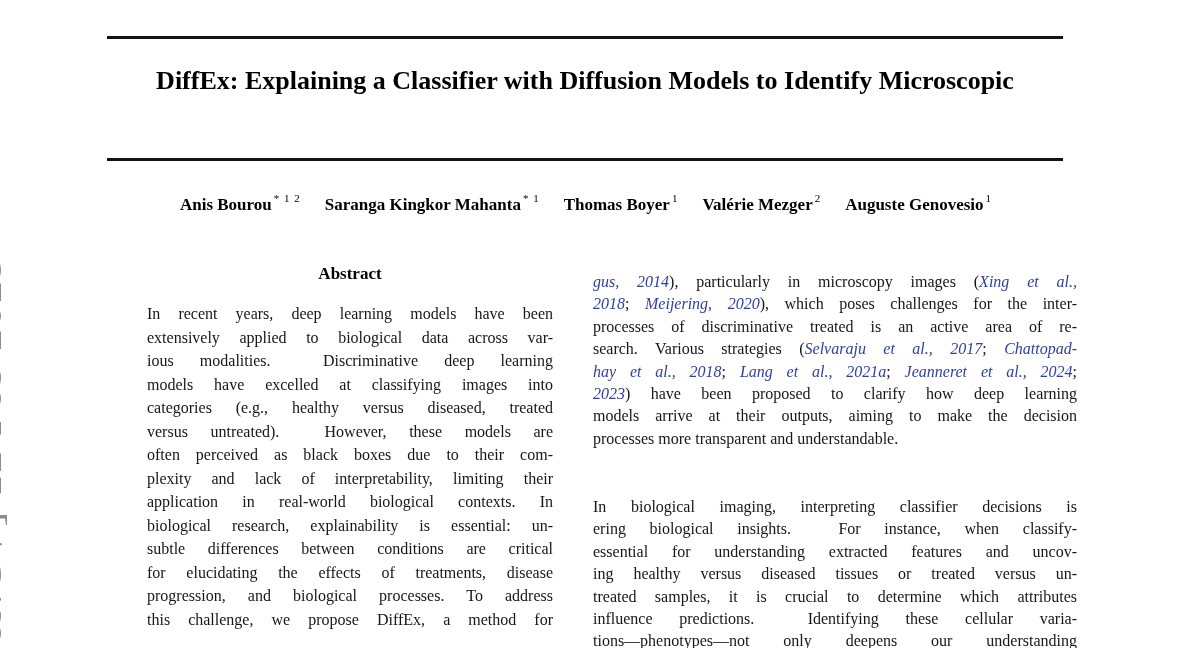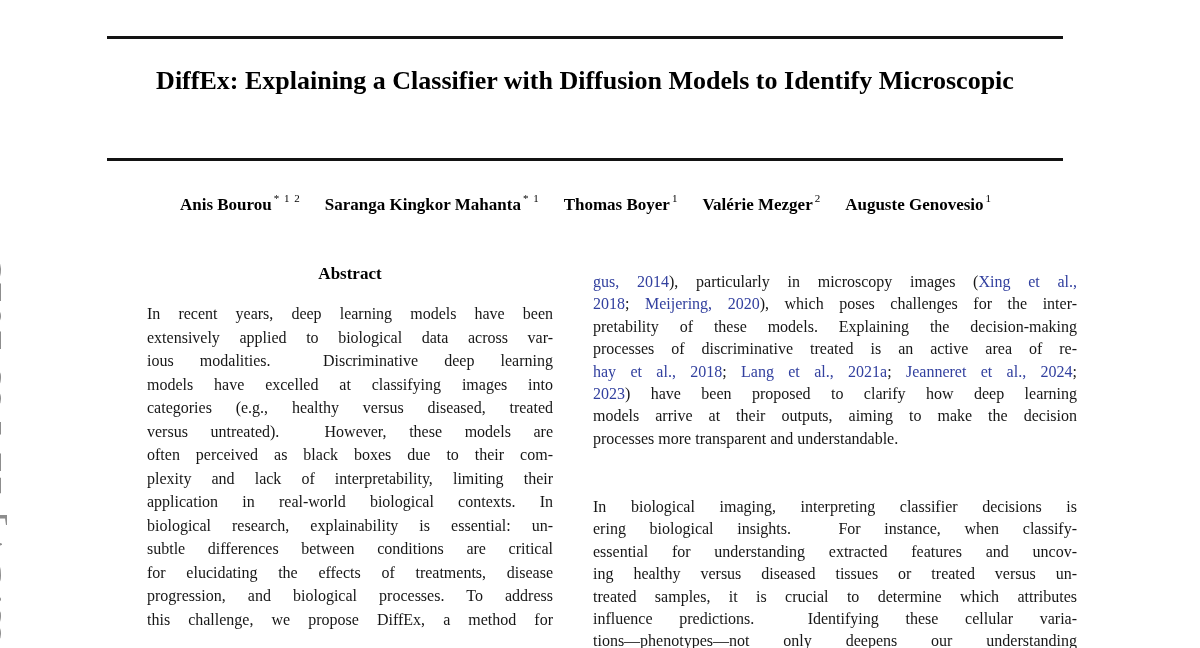--- a/index.html
+++ b/index.html
@@ -44,21 +44,21 @@
     font-size:16px;line-height:22.4px;
   }
   #rcol-p1{top:271px;}
   #rcol-p2{top:496px;}
   .jline{
     text-align:justify;
     text-align-last:justify;
     white-space:pre-wrap;
   }
   .jline.end{text-align-last:left;}
-  .cite{cursor:pointer;}
+  .cite{cursor:pointer;font-style:italic;}
   #watermark{
     left:12px;bottom:-14px;
     transform-origin:0 100%;
     transform:rotate(-90deg);
     font-size:44px;
     letter-spacing:2px;
     white-space:nowrap;
   }
 </style>
 </head>
@@ -91,22 +91,22 @@
     <div class="jline"><span>biological research, explainability is essential: un-</span></div>
     <div class="jline"><span>subtle differences between conditions are critical</span></div>
     <div class="jline"><span>for elucidating the effects of treatments, disease</span></div>
     <div class="jline"><span>progression, and biological processes. To address</span></div>
     <div class="jline"><span>this challenge, we propose DiffEx, a method for</span></div>
   </div>
 
 <div id="rcol-p1" class="abs col-right">
     <div class="jline"><span class="cite" style="color: rgb(50, 64, 159);">gus, 2014</span><span>), particularly in microscopy images (</span><span class="cite" style="color: rgb(50, 64, 159);">Xing et al.,</span></div>
     <div class="jline"><span class="cite" style="color: rgb(50, 64, 159);">2018</span><span>; </span><span class="cite" style="color: rgb(50, 64, 159);">Meijering, 2020</span><span>), which poses challenges for the inter-</span></div>
-    <div class="jline"><span>pretability of these models. Explaining the decision-making</span></div>
     <div class="jline"><span>processes of discriminative treated is an active area of re-</span></div>
+    <div class="jline"><span>search. Various strategies (</span><span class="cite" style="color: rgb(50, 64, 159);">Selvaraju et al., 2017</span><span>; </span><span class="cite" style="color: rgb(50, 64, 159);">Chattopad-</span></div>
     <div class="jline"><span class="cite" style="color: rgb(50, 64, 159);">hay et al., 2018</span><span>; </span><span class="cite" style="color: rgb(50, 64, 159);">Lang et al., 2021a</span><span>; </span><span class="cite" style="color: rgb(50, 64, 159);">Jeanneret et al., 2024</span><span>;</span></div>
     <div class="jline"><span class="cite" style="color: rgb(50, 64, 159);">2023</span><span>) have been proposed to clarify how deep learning</span></div>
     <div class="jline"><span>models arrive at their outputs, aiming to make the decision</span></div>
     <div class="jline end"><span>processes more transparent and understandable.</span></div>
   </div>
 <div id="rcol-p2" class="abs col-right">
     <div class="jline"><span>In biological imaging, interpreting classifier decisions is</span></div>
     <div class="jline"><span>ering biological insights.  For instance, when classify-</span></div>
     <div class="jline"><span>essential for understanding extracted features and uncov-</span></div>
     <div class="jline"><span>ing healthy versus diseased tissues or treated versus un-</span></div>

